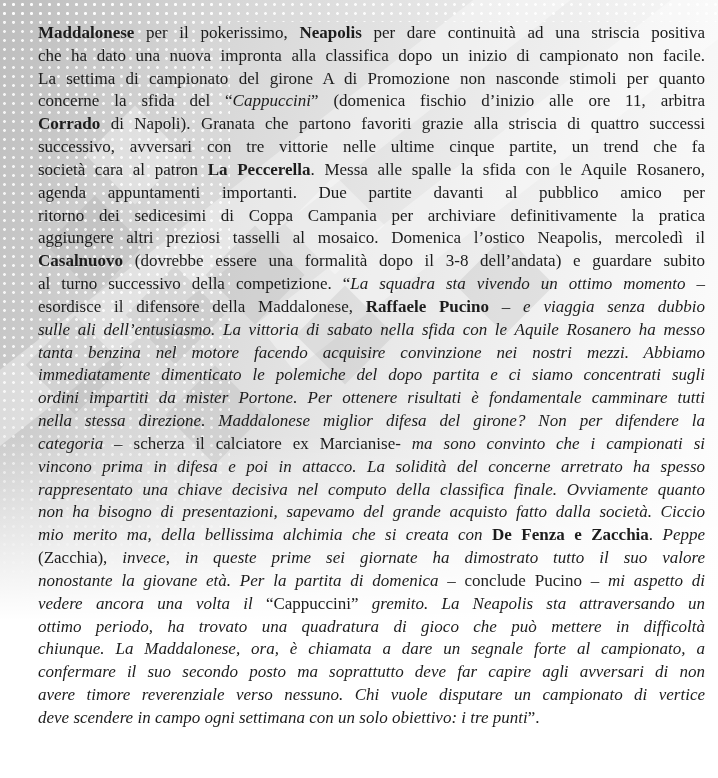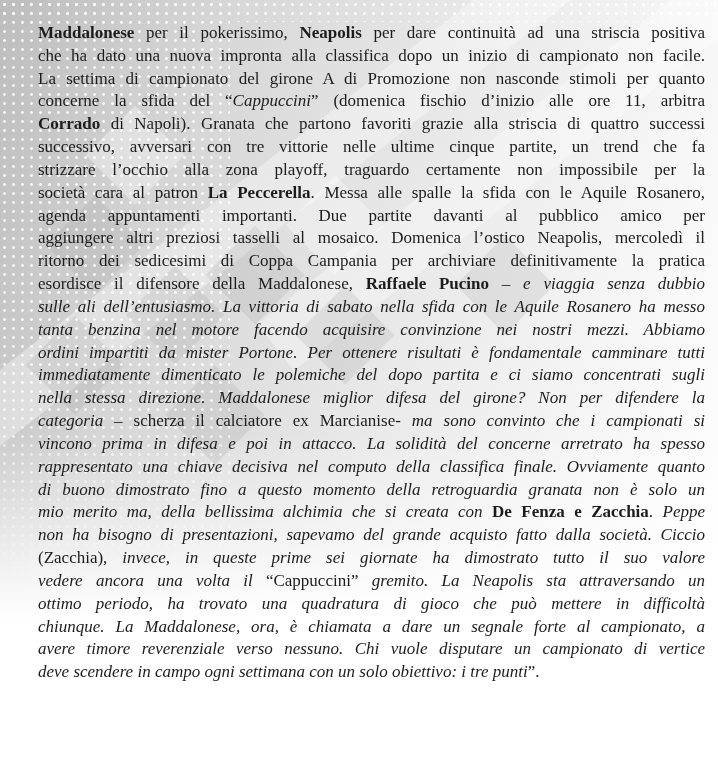--- a/index.html
+++ b/index.html
@@ -76,36 +76,38 @@
   <div class="bg-dots-top"></div>
 </div>
 
 <div class="article" id="article">
     <div class="line"><span class="line-inner" style="width: 667px; white-space: normal;"><span class="seg-b">Maddalonese</span><span class="seg-r"> per il pokerissimo, </span><span class="seg-b">Neapolis</span><span class="seg-r"> per dare continuità ad una striscia positiva</span></span></div>
     <div class="line"><span class="line-inner" style="width: 667px; white-space: normal;"><span class="seg-r">che ha dato una nuova impronta alla classifica dopo un inizio di campionato non facile.</span></span></div>
     <div class="line"><span class="line-inner" style="width: 667px; white-space: normal;"><span class="seg-r">La settima di campionato del girone A di Promozione non nasconde stimoli per quanto</span></span></div>
     <div class="line"><span class="line-inner" style="width: 667px; white-space: normal;"><span class="seg-r">concerne la sfida del “</span><span class="seg-i">Cappuccini</span><span class="seg-r">” (domenica fischio d’inizio alle ore 11, arbitra</span></span></div>
     <div class="line"><span class="line-inner" style="width: 667px; white-space: normal;"><span class="seg-b">Corrado</span><span class="seg-r"> di Napoli). Granata che partono favoriti grazie alla striscia di quattro successi</span></span></div>
     <div class="line"><span class="line-inner" style="width: 667px; white-space: normal;"><span class="seg-r">successivo, avversari con tre vittorie nelle ultime cinque partite, un trend che fa</span></span></div>
-    <div class="line"><span class="line-inner" style="width: 667px; white-space: normal;"><span class="seg-r">strizzare l’occhio alla zona playoff, traguardo certamente non impossibile per la</span></span></div>
     <div class="line"><span class="line-inner" style="width: 667px; white-space: normal;"><span class="seg-r">società cara al patron </span><span class="seg-b">La Peccerella</span><span class="seg-r">. Messa alle spalle la sfida con le Aquile Rosanero,</span></span></div>
     <div class="line"><span class="line-inner" style="width: 667px; white-space: normal;"><span class="seg-r">agenda appuntamenti importanti. Due partite davanti al pubblico amico per</span></span></div>
+    <div class="line"><span class="line-inner" style="width: 667px; white-space: normal;"><span class="seg-r">ritorno dei sedicesimi di Coppa Campania per archiviare definitivamente la pratica</span></span></div>
     <div class="line"><span class="line-inner" style="width: 667px; white-space: normal;"><span class="seg-r">aggiungere altri preziosi tasselli al mosaico. Domenica l’ostico Neapolis, mercoledì il</span></span></div>
-    <div class="line"><span class="line-inner" style="width: 667px; white-space: normal;"><span class="seg-r">ritorno dei sedicesimi di Coppa Campania per archiviare definitivamente la pratica</span></span></div>
+    <div class="line"><span class="line-inner" style="width: 667px; white-space: normal;"><span class="seg-b">Casalnuovo</span><span class="seg-r"> (dovrebbe essere una formalità dopo il 3-8 dell’andata) e guardare subito</span></span></div>
+    <div class="line"><span class="line-inner" style="width: 667px; white-space: normal;"><span class="seg-r">al turno successivo della competizione. “</span><span class="seg-i">La squadra sta vivendo un ottimo momento</span><span class="seg-r"> –</span></span></div>
     <div class="line"><span class="line-inner" style="width: 667px; white-space: normal;"><span class="seg-r">esordisce il difensore della Maddalonese, </span><span class="seg-b">Raffaele Pucino</span><span class="seg-r"> – </span><span class="seg-i">e viaggia senza dubbio</span></span></div>
     <div class="line"><span class="line-inner" style="width: 667px; white-space: normal;"><span class="seg-i">sulle ali dell’entusiasmo. La vittoria di sabato nella sfida con le Aquile Rosanero ha messo</span></span></div>
     <div class="line"><span class="line-inner" style="width: 667px; white-space: normal;"><span class="seg-i">tanta benzina nel motore facendo acquisire convinzione nei nostri mezzi. Abbiamo</span></span></div>
+    <div class="line"><span class="line-inner" style="width: 667px; white-space: normal;"><span class="seg-i">immediatamente dimenticato le polemiche del dopo partita e ci siamo concentrati sugli</span></span></div>
     <div class="line"><span class="line-inner" style="width: 667px; white-space: normal;"><span class="seg-i">ordini impartiti da mister Portone. Per ottenere risultati è fondamentale camminare tutti</span></span></div>
-    <div class="line"><span class="line-inner" style="width: 667px; white-space: normal;"><span class="seg-i">immediatamente dimenticato le polemiche del dopo partita e ci siamo concentrati sugli</span></span></div>
     <div class="line"><span class="line-inner" style="width: 667px; white-space: normal;"><span class="seg-i">nella stessa direzione. Maddalonese miglior difesa del girone? Non per difendere la</span></span></div>
     <div class="line"><span class="line-inner" style="width: 667px; white-space: normal;"><span class="seg-i">categoria</span><span class="seg-r"> – scherza il calciatore ex Marcianise- </span><span class="seg-i">ma sono convinto che i campionati si</span></span></div>
     <div class="line"><span class="line-inner" style="width: 667px; white-space: normal;"><span class="seg-i">vincono prima in difesa e poi in attacco. La solidità del concerne arretrato ha spesso</span></span></div>
     <div class="line"><span class="line-inner" style="width: 667px; white-space: normal;"><span class="seg-i">rappresentato una chiave decisiva nel computo della classifica finale. Ovviamente quanto</span></span></div>
-    <div class="line"><span class="line-inner" style="width: 667px; white-space: normal;"><span class="seg-i">di buono dimostrato fino a questo momento della retroguardia granata non è solo un</span></span></div>
+    <div class="line"><span class="line-inner" style="width: 667px; white-space: normal;"><span class="seg-i">non ha bisogno di presentazioni, sapevamo del grande acquisto fatto dalla società. Ciccio</span></span></div>
     <div class="line"><span class="line-inner" style="width: 667px; white-space: normal;"><span class="seg-i">mio merito ma, della bellissima alchimia che si creata con </span><span class="seg-b">De Fenza e Zacchia</span><span class="seg-r">. </span><span class="seg-i">Peppe</span></span></div>
-    <div class="line"><span class="line-inner" style="width: 667px; white-space: normal;"><span class="seg-i">non ha bisogno di presentazioni, sapevamo del grande acquisto fatto dalla società. Ciccio</span></span></div>
     <div class="line"><span class="line-inner" style="width: 667px; white-space: normal;"><span class="seg-r">(Zacchia), </span><span class="seg-i">invece, in queste prime sei giornate ha dimostrato tutto il suo valore</span></span></div>
+    <div class="line"><span class="line-inner" style="width: 667px; white-space: normal;"><span class="seg-i">nonostante la giovane età. Per la partita di domenica</span><span class="seg-r"> – conclude Pucino – </span><span class="seg-i">mi aspetto di</span></span></div>
     <div class="line"><span class="line-inner" style="width: 667px; white-space: normal; font-family: Liberation Serif, serif;"><span class="seg-i">vedere ancora una volta il </span><span class="seg-r">“Cappuccini”</span><span class="seg-i"> gremito. La Neapolis sta attraversando un</span></span></div>
     <div class="line"><span class="line-inner" style="width: 667px; white-space: normal;"><span class="seg-i">ottimo periodo, ha trovato una quadratura di gioco che può mettere in difficoltà</span></span></div>
     <div class="line"><span class="line-inner" style="width: 667px; white-space: normal;"><span class="seg-i">chiunque. La Maddalonese, ora, è chiamata a dare un segnale forte al campionato, a</span></span></div>
+    <div class="line"><span class="line-inner" style="width: 667px; white-space: normal;"><span class="seg-i">confermare il suo secondo posto ma soprattutto deve far capire agli avversari di non</span></span></div>
     <div class="line"><span class="line-inner" style="width: 667px; white-space: normal;"><span class="seg-i">avere timore reverenziale verso nessuno. Chi vuole disputare un campionato di vertice</span></span></div>
     <div class="line last"><span class="line-inner" style="width: auto; white-space: nowrap;"><span class="seg-i">deve scendere in campo ogni settimana con un solo obiettivo: i tre punti</span><span class="seg-r">”.</span></span></div>
   </div>
 
 </body></html>

